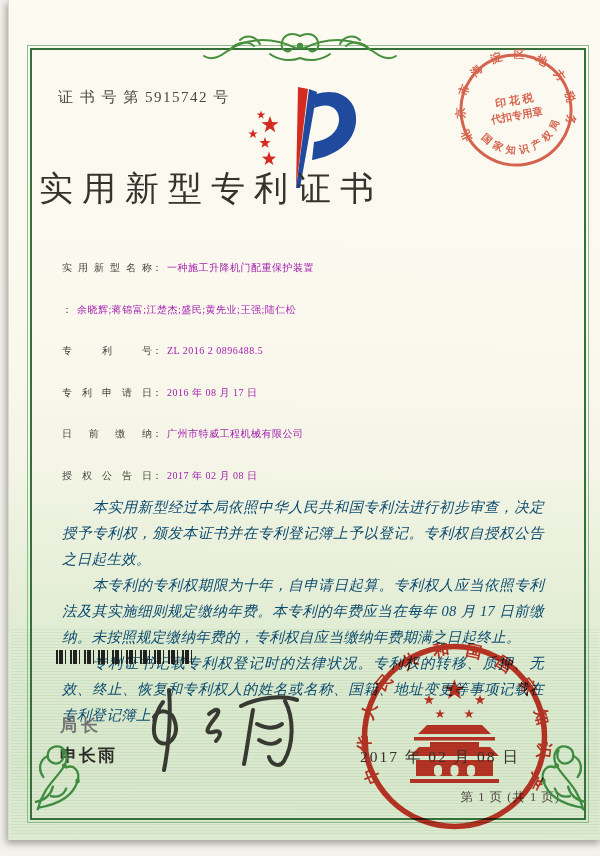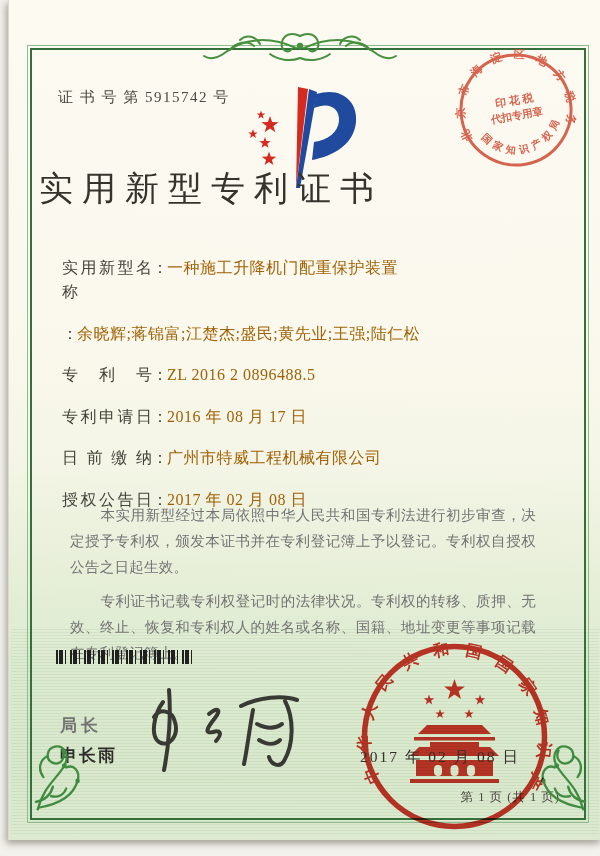--- a/index.html
+++ b/index.html
@@ -43,32 +43,32 @@
   .title{
     position:absolute;left:30px;right:18px;top:166px;z-index:2;
     text-align:left;font-size:34px;font-weight:500;color:#35332c;
     letter-spacing:9px;text-indent:9px;
   }
 
   
   .fields{position:absolute;left:62px;right:52px;top:256px;z-index:2;}
   .field-row{
     display:flex;align-items:baseline;
-    font-size:16px;line-height:24px;margin-bottom:17.5px;
+    font-size:10px;line-height:24px;margin-bottom:17.5px;
     color:#45443c;
   }
   .field-label{width:90px;display:inline-block;text-align:justify;text-align-last:justify;flex:none;}
   .field-colon{flex:none;width:15px;}
-  .field-value{flex:1;letter-spacing:.5px;color:#a16207;}
+  .field-value{flex:1;letter-spacing:.5px;color:#a21caf;}
 
   
   .body-text{position:absolute;left:62px;right:56px;top:494px;z-index:2;}
   .body-text p{
-    margin:8px;font-size:14.5px;line-height:26px;color:#737373;
-    text-align:justify;text-indent:2.1em;letter-spacing:.3px;
+    margin:0;font-size:14.5px;line-height:26px;color:#0c4a6e;
+    text-align:justify;text-indent:2.1em;letter-spacing:.3px;font-style:italic;
   }
 
   
   .barcode{
     position:absolute;left:56px;top:650px;width:138px;height:14px;z-index:2;
     background:repeating-linear-gradient(90deg,
       #20201e 0 2px, transparent 2px 3px,
       #20201e 3px 7px, transparent 7px 9px,
       #20201e 9px 10px, transparent 10px 14px);
   }
@@ -196,20 +196,21 @@
     </div>
     <div class="field-row">
       <span class="field-label">授权公告日</span>
         <span class="field-colon">：</span>
         <span class="field-value">2017 年 02 月 08 日</span>
     </div>
   </div>
 
   <div class="body-text">
     <p>本实用新型经过本局依照中华人民共和国专利法进行初步审查，决定授予专利权，颁发本证书并在专利登记簿上予以登记。专利权自授权公告之日起生效。</p>
+    <p>本专利的专利权期限为十年，自申请日起算。专利权人应当依照专利法及其实施细则规定缴纳年费。本专利的年费应当在每年 08 月 17 日前缴纳。未按照规定缴纳年费的，专利权自应当缴纳年费期满之日起终止。</p>
     <p>专利证书记载专利权登记时的法律状况。专利权的转移、质押、无效、终止、恢复和专利权人的姓名或名称、国籍、地址变更等事项记载在专利登记簿上。</p>
   </div>
 
   <div class="barcode"></div>
 
   <div class="director-title">局长</div>
   <div class="director-name">申长雨</div>
 
   <svg class="signature" width="190" height="95" viewBox="0 0 190 95">
     <g fill="none" stroke="#23221f" stroke-width="4" stroke-linecap="round" stroke-linejoin="round" opacity=".88">

